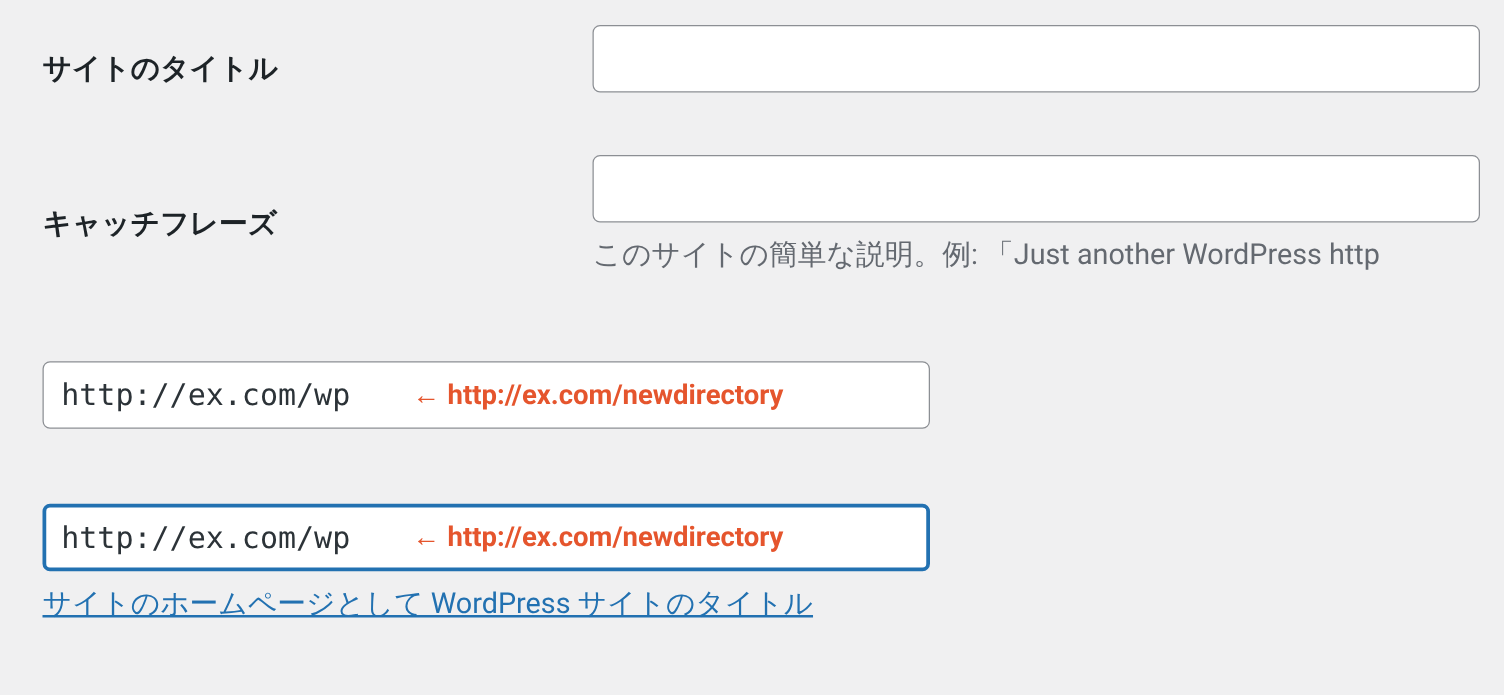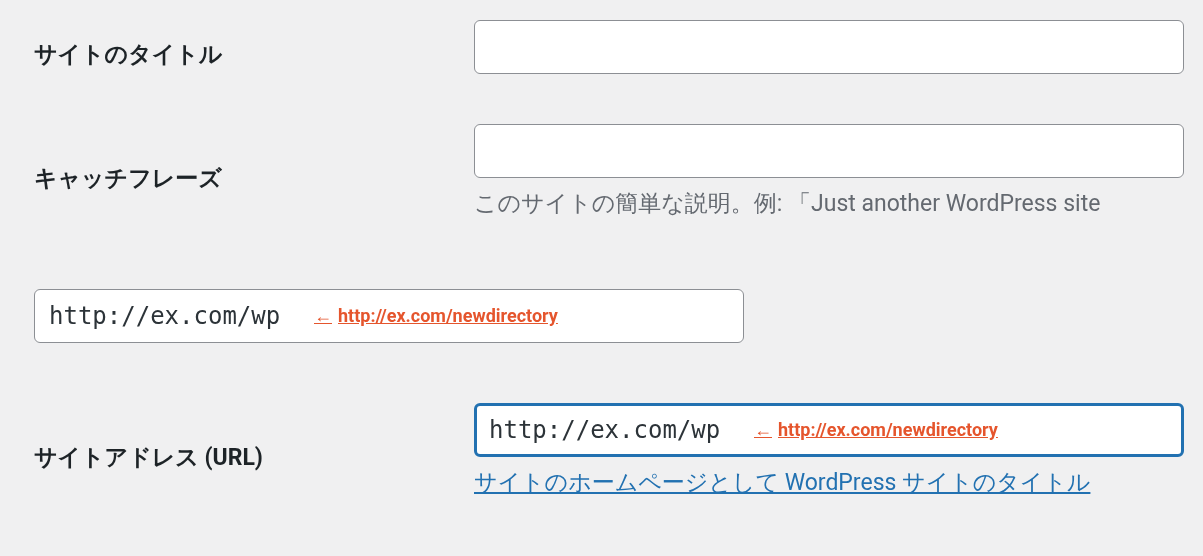--- a/index.html
+++ b/index.html
@@ -66,27 +66,26 @@
       white-space: nowrap;
     }
     .input-wrap {
       position: relative;
       width: 782px;
     }
     .annotation {
       position: absolute;
       top: 50%;
       transform: translateY(-50%);
-      left: 280px;
+      left: 296px;
       color: #e5552d;
       font-weight: 700;
-      font-size: 18px;
+      font-size: 22px;
       pointer-events: none;
       white-space: nowrap;
-      text-decoration: underline;
     }
     .annotation .arrow {
       margin-right: 6px;
       font-weight: 400;
     }
     .helper-link {
       display: inline-block;
       margin-top: 10px;
       color: #2271b1;
       text-decoration: underline;
@@ -102,37 +101,36 @@
   <div class="label-col">サイトのタイトル</div>
   <div class="field-col">
     <input type="text" class="text-input" value="" style="">
   </div>
 </div>
 
 <div class="form-row tagline-row">
   <div class="label-col">キャッチフレーズ</div>
   <div class="field-col">
     <input type="text" class="text-input" value="" style="">
-    <div class="description">このサイトの簡単な説明。例: 「Just another WordPress site</div>
+    <div class="description">このサイトの簡単な説明。例: 「Just another WordPress http</div>
   </div>
 </div>
 
 <div class="form-row wpurl-row">
   <div class="field-col">
     <div class="input-wrap">
       <input type="text" class="text-input" value="http://ex.com/wp" style="">
       <span class="annotation">
         <span class="arrow">←</span><span>http://ex.com/newdirectory</span>
       </span>
     </div>
   </div>
 </div>
 
 <div class="form-row siteurl-row">
-  <div class="label-col">サイトアドレス (URL)</div>
   <div class="field-col">
     <div class="input-wrap">
       <input type="text" class="text-input focused" value="http://ex.com/wp" style="">
       <span class="annotation">
         <span class="arrow">←</span><span>http://ex.com/newdirectory</span>
       </span>
     </div>
     <a class="helper-link">サイトのホームページとして WordPress サイトのタイトル</a>
   </div>
 </div>

